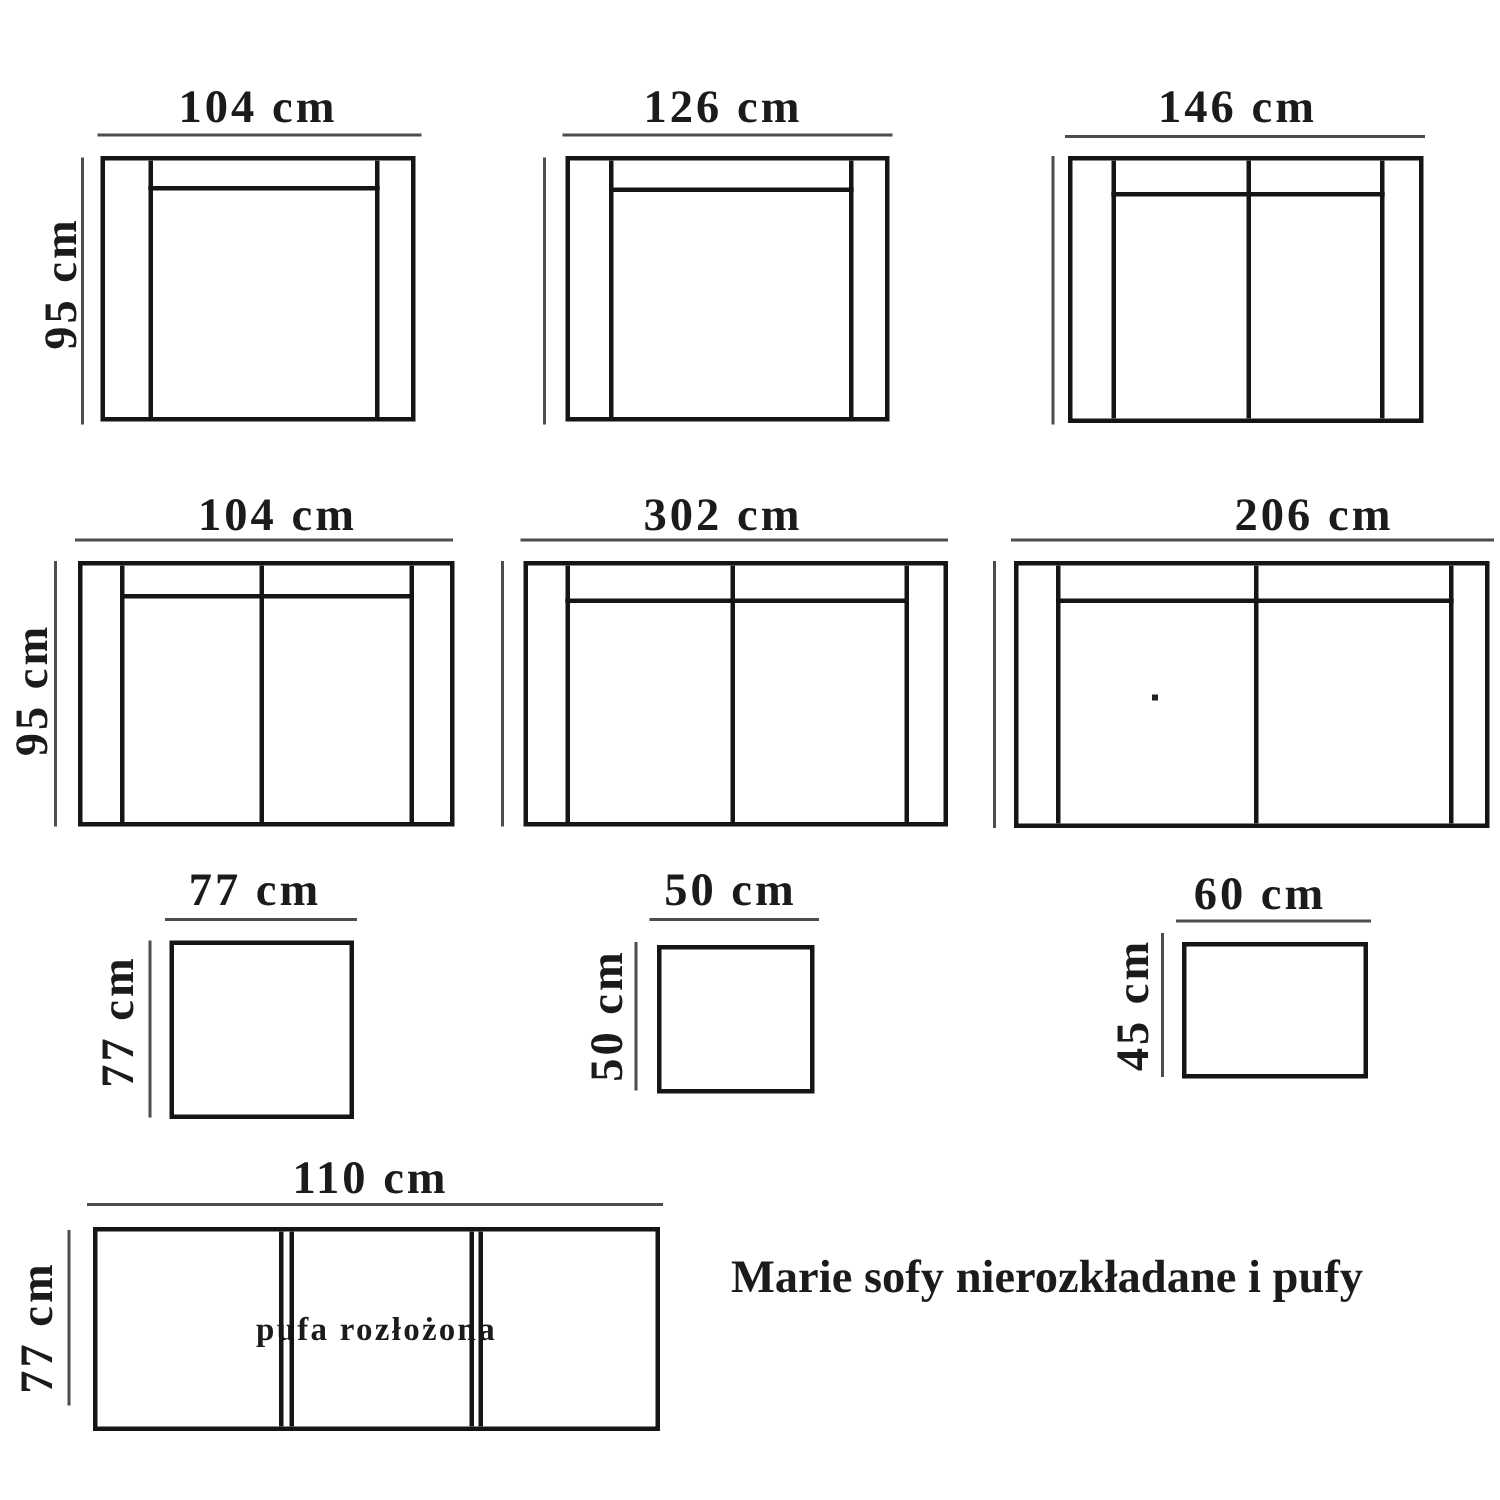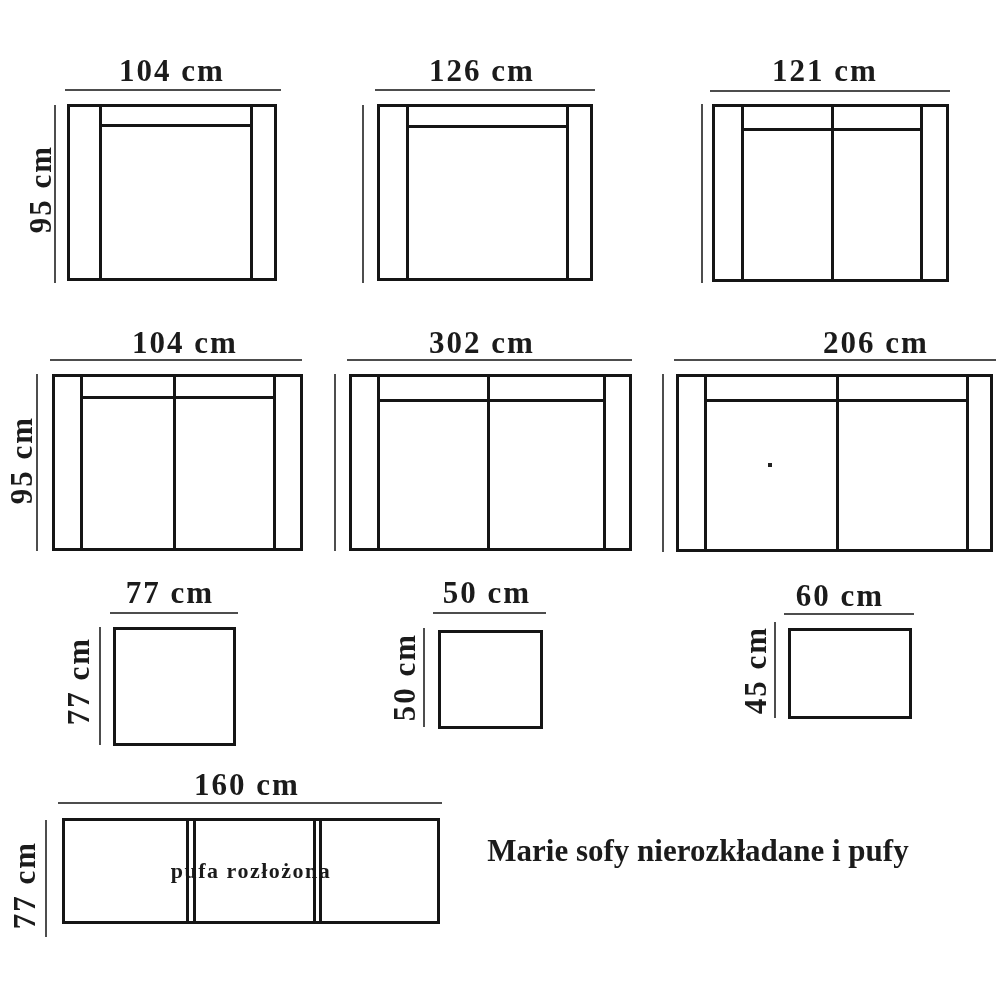--- a/index.html
+++ b/index.html
@@ -59,21 +59,21 @@
 
   <div class="dlabel" style="left:482px;top:55px;">126 cm</div>
   <div class="dim-h" style="left:375px;top:89px;width:220px;"></div>
   <div class="dim-v" style="left:362px;top:105px;height:178px;"></div>
   <div class="box" style="left:377px;top:104px;width:216px;height:177px;">
     <div class="vline" style="left:26px;"></div>
     <div class="vline" style="left:186px;"></div>
     <div class="hline" style="left:26px;top:18px;width:163px;"></div>
   </div>
 
-  <div class="dlabel" style="left:825px;top:55px;">121 cm</div>
+  <div class="dlabel" style="left:825px;top:55px;">146 cm</div>
   <div class="dim-h" style="left:710px;top:90px;width:240px;"></div>
   <div class="dim-v" style="left:701px;top:104px;height:179px;"></div>
   <div class="box" style="left:712px;top:104px;width:237px;height:178px;">
     <div class="vline" style="left:26px;"></div>
     <div class="vline" style="left:205px;"></div>
     <div class="vline" style="left:116px;"></div>
     <div class="hline" style="left:26px;top:21px;width:182px;"></div>
   </div>
 
   <div class="dlabel" style="left:185px;top:327px;">104 cm</div>
@@ -119,25 +119,25 @@
   <div class="dim-v" style="left:423px;top:628px;height:99px;"></div>
   <div class="rlabel" style="left:404px;top:677px;">50 cm</div>
   <div class="box" style="left:438px;top:630px;width:105px;height:99px;"></div>
 
   <div class="dlabel" style="left:840px;top:580px;">60 cm</div>
   <div class="dim-h" style="left:784px;top:613px;width:130px;"></div>
   <div class="dim-v" style="left:774px;top:622px;height:96px;"></div>
   <div class="rlabel" style="left:755px;top:670px;">45 cm</div>
   <div class="box" style="left:788px;top:628px;width:124px;height:91px;"></div>
 
-  <div class="dlabel" style="left:247px;top:769px;">160 cm</div>
+  <div class="dlabel" style="left:247px;top:769px;">110 cm</div>
   <div class="dim-h" style="left:58px;top:802px;width:384px;"></div>
   <div class="dim-v" style="left:45px;top:820px;height:117px;"></div>
   <div class="rlabel" style="left:24px;top:885px;">77 cm</div>
-  <div class="box pouf-open" style="left:62px;top:818px;width:378px;height:106px;">
+  <div class="box pouf-open" style="left:62px;top:818px;width:378px;height:136px;">
     <div class="vline" style="left:121px;"></div>
     <div class="vline" style="left:128px;"></div>
     <div class="vline" style="left:248px;"></div>
     <div class="vline" style="left:254px;"></div>
     <span class="inner-label">pufa rozłożona</span>
   </div>
 
   <div class="title" style="left:448px;top:827px;width:500px;">
     <div>Marie sofy nierozkładane i pufy</div>
   </div>

